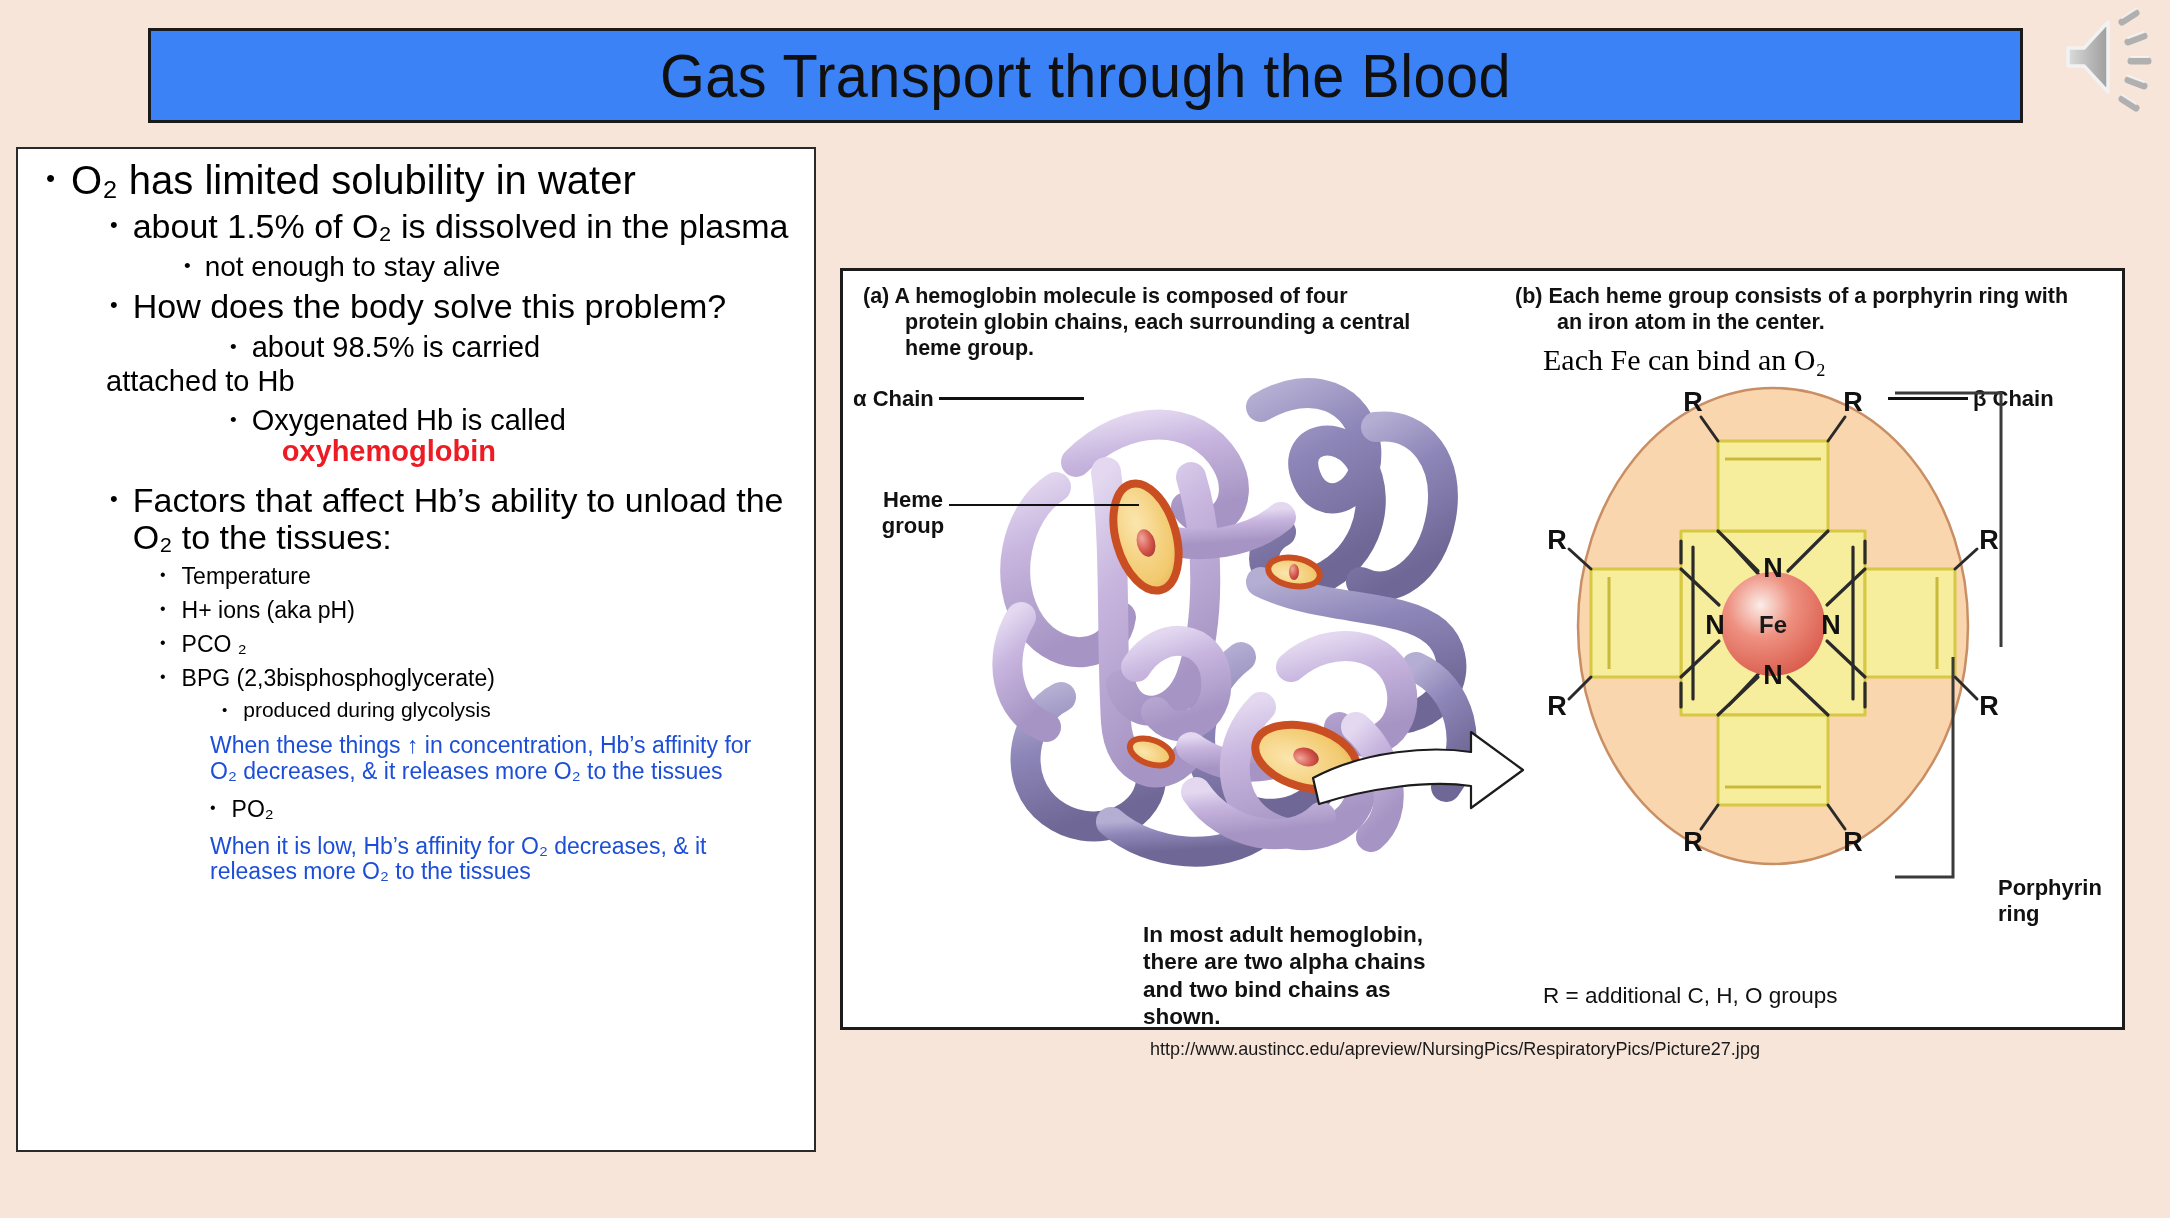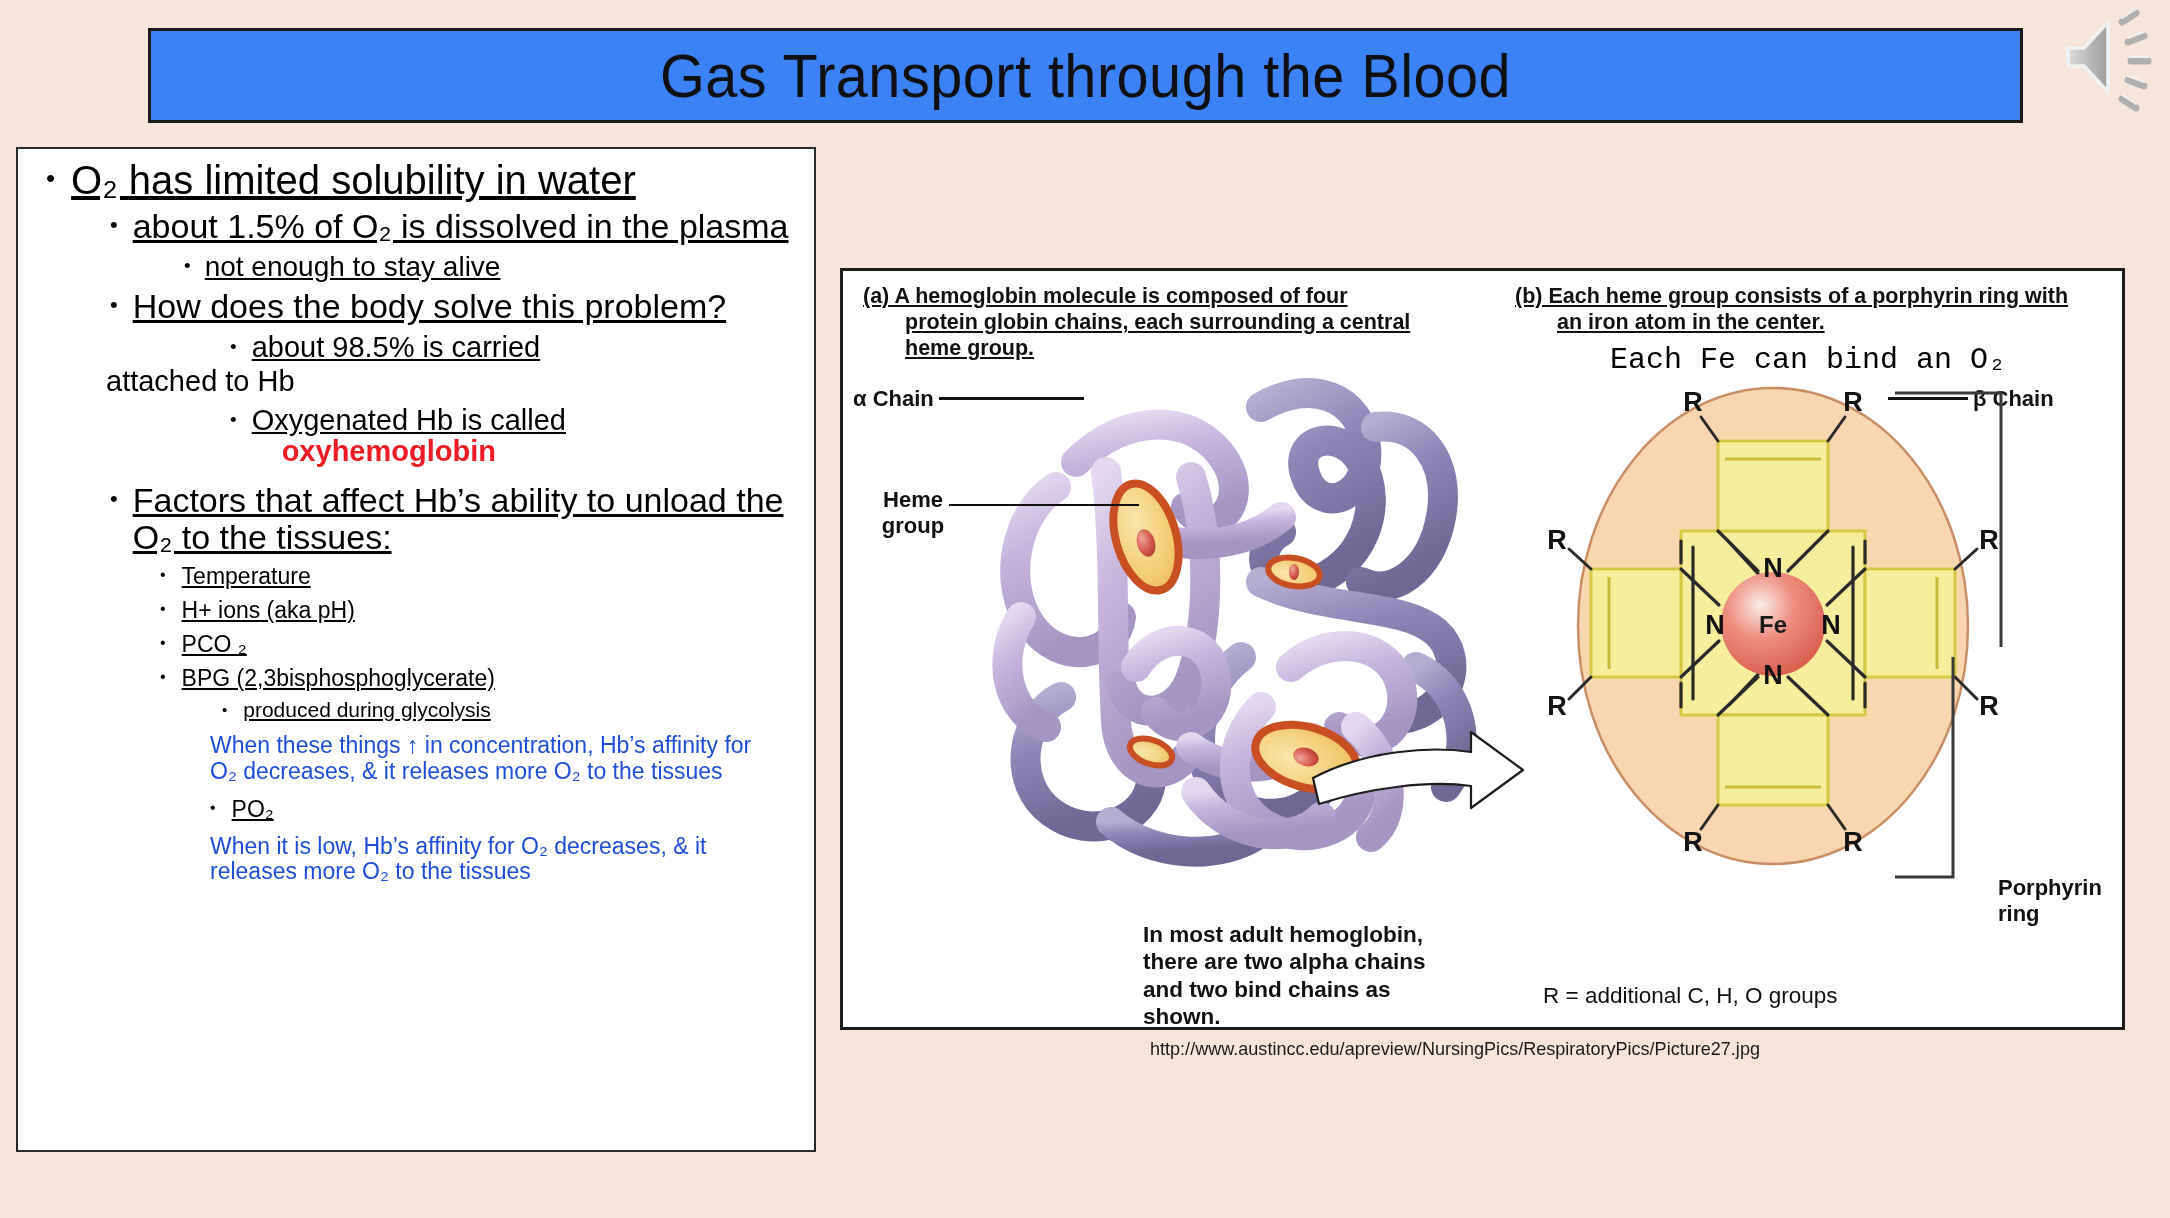--- a/index.html
+++ b/index.html
@@ -66,21 +66,21 @@
     display: flex;
     align-items: flex-start;
     line-height: 1.08;
     color: #000;
     font-family: "Liberation Sans", sans-serif;
   }
   .bl .dot {
     flex: 0 0 auto;
     line-height: 1;
   }
-  .bl .txt { flex: 1 1 auto; text-decoration: underline; }
+  .bl .txt { flex: 1 1 auto; }
 
   
   .lv1 { font-size: 40px; margin-left: 14px; margin-top: 2px; }
   .lv1 .dot { font-size: 26px; margin-right: 16px; position: relative; top: 6px; }
 
   
   .lv2 { font-size: 34px; margin-left: 78px; margin-top: 6px; }
   .lv2 .dot { font-size: 22px; margin-right: 15px; position: relative; top: 6px; }
 
   
@@ -136,35 +136,33 @@
     overflow: hidden;
   }
 
   .fig-cap {
     position: absolute;
     font-family: "Liberation Sans", sans-serif;
     font-size: 21.5px;
     font-weight: bold;
     color: #111;
     line-height: 1.22;
-    text-decoration: underline;
   }
   #cap-a { left: 20px; top: 12px; width: 560px; text-indent: -42px; padding-left: 42px; }
   #cap-b { left: 672px; top: 12px; width: 570px; text-indent: -42px; padding-left: 42px; }
 
   #cap-b-extra {
     position: absolute;
     left: 700px;
     top: 72px;
     width: 530px;
-    text-align: center;
     font-size: 30px;
     font-weight: 400;
     color: #000;
-    font-family: Liberation Mono, monospace;
+    font-family: Liberation Serif, serif;
   }
 
   .fig-label {
     position: absolute;
     font-family: "Liberation Sans", sans-serif;
     font-size: 22px;
     font-weight: bold;
     color: #111;
     line-height: 1.18;
   }

